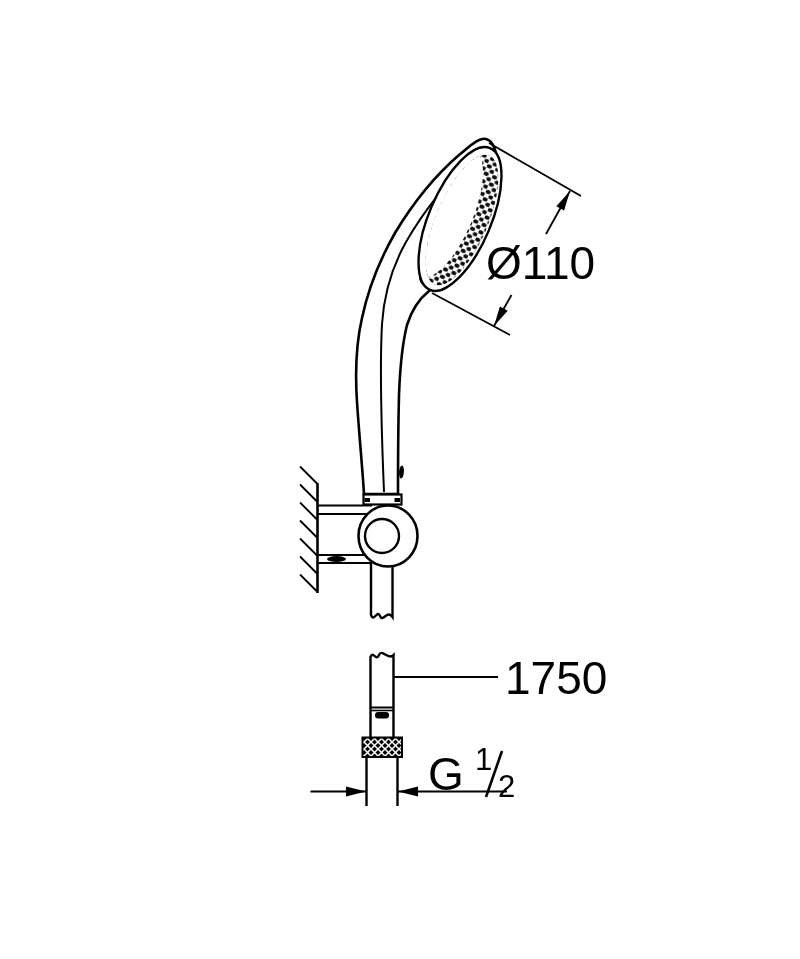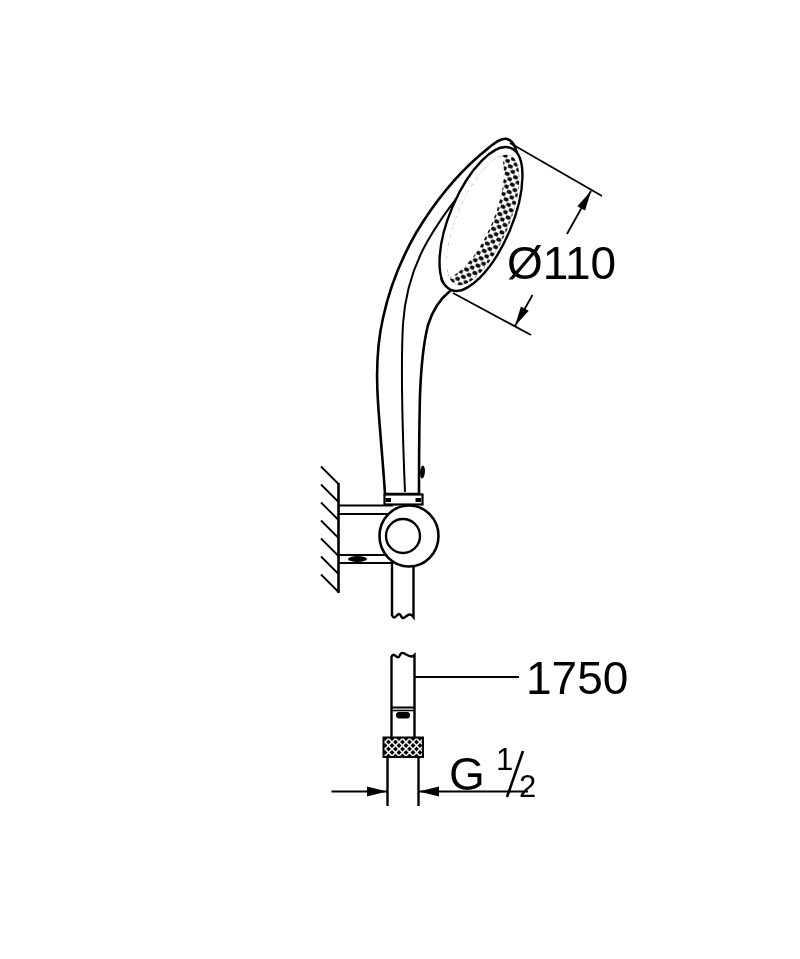--- a/index.html
+++ b/index.html
@@ -8,21 +8,20 @@
     background: #ffffff;
     width: 800px;
     height: 959px;
     overflow: hidden;
   }
   .stage {
     position: relative;
     width: 684px;
     height: 959px;
     background: #ffffff;
-    padding-left: 21px;
   }
   svg { display: block; }
   .dim-text {
     font-family: "Liberation Sans", "DejaVu Sans", sans-serif;
     fill: #000000;
   }
   .dim-text.main { font-size: 46px; }
   .dim-text.small { font-size: 31px; }
 </style>
 </head>

